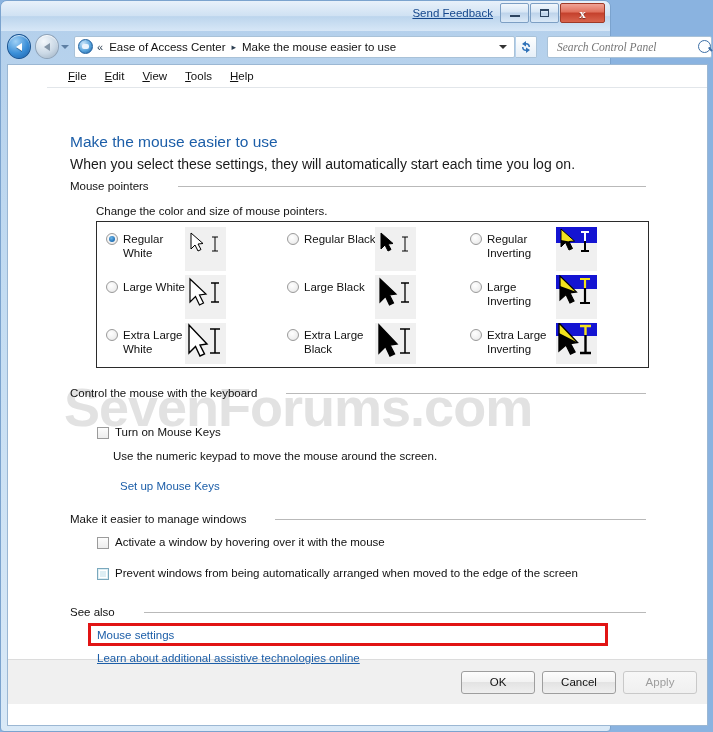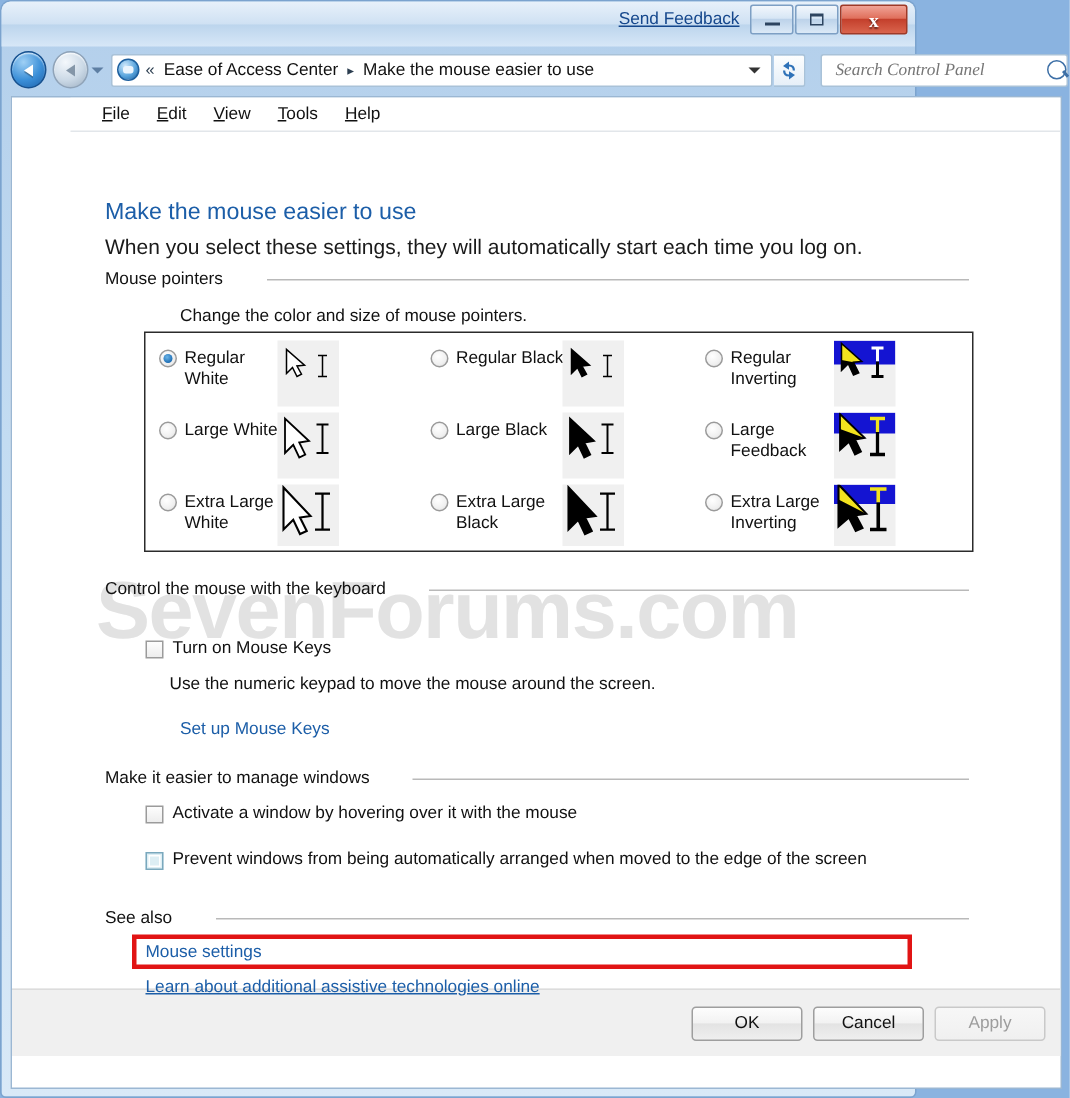--- a/index.html
+++ b/index.html
@@ -328,21 +328,20 @@
     height: 1px;
     background: #b9b9b9;
   }
 
   
   #pointer-caption {
     position: absolute;
     left: 88px; top: 117px;
     font-size: 11.5px;
     color: #111;
-    margin-left: 24px;
   }
   #pointer-box {
     position: absolute;
     left: 88px; top: 133px;
     width: 553px; height: 147px;
     box-sizing: border-box;
     border: 1px solid #2b2b2b;
     background: #fff;
   }
   .ptr-cell {
@@ -662,21 +661,21 @@
               </g>
               <g stroke="#000000" stroke-width="2" fill="none">
                 <path d="M29 14 L29 24 M25 24 L33 24"></path>
               </g>
             </svg>
           </div>
 
           <div class="ptr-cell" style="left:373px; top:58px; width:95px;">
             <span class="radio"></span>
             <span class="ptr-label">Large
-Feedback</span>
+Inverting</span>
           </div>
           <div class="swatch inv" style="left:459px; top:53px; height:44px;">
             <svg width="41" height="44" viewBox="0 0 41 44">
               <rect x="0" y="0" width="41" height="14" fill="#1414d2"></rect>
               <path d="M4 1 L4 25 L10 19.5 L14 28 L18 26 L14 18 L20.5 17 Z" fill="#f2e21e" stroke="#000" stroke-width="1.2"></path>
               <path d="M4 11 L4 25 L10 19.5 L14 28 L18 26 L14 18 L20.5 17 Z" fill="#000000"></path>
               <g stroke="#f2e21e" stroke-width="2.2" fill="none">
                 <path d="M24 4 L34 4 M29 4 L29 13"></path>
               </g>
               <g stroke="#000000" stroke-width="2.2" fill="none">

